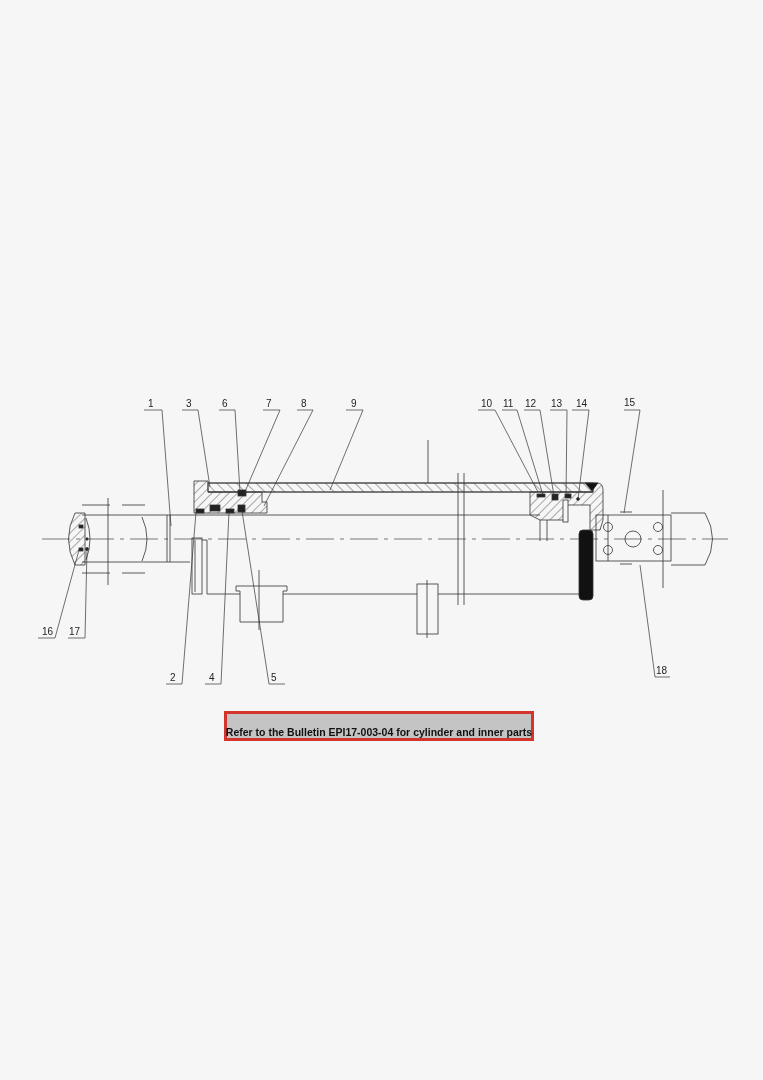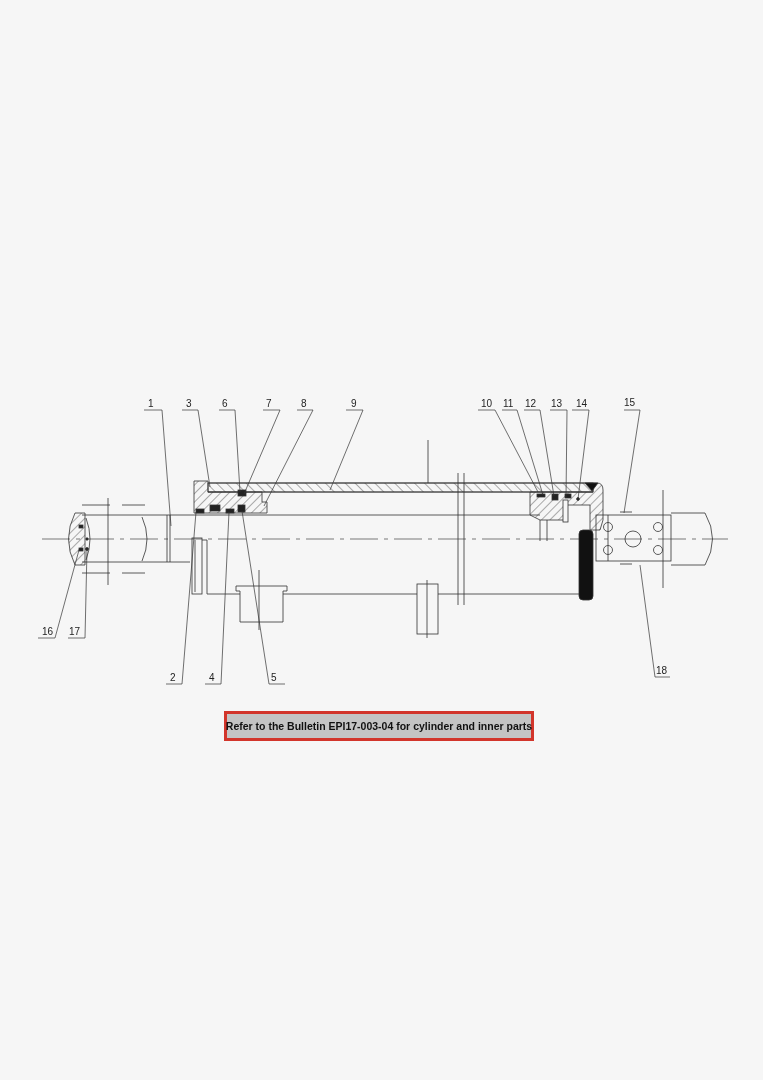--- a/index.html
+++ b/index.html
@@ -1,19 +1,19 @@
 <!DOCTYPE html>
 <html><head>
 <meta charset="utf-8">
 <style>
   html, body { margin: 0; padding: 0; }
   body { width: 763px; height: 1080px; background: #f6f6f6; position: relative; overflow: hidden; font-family: "Liberation Sans", sans-serif; }
   #drawing { position: absolute; left: 0; top: 0; width: 763px; height: 1080px; }
   .callout-label { font-family: "Liberation Sans", sans-serif; font-size: 10px; fill: #222; }
-  .note-box { position: absolute; left: 224px; top: 711px; width: 310px; height: 30px; background: #c4c4c4; border: 3px solid #d2352b; box-sizing: border-box; display: flex; align-items: center; justify-content: center; }
+  .note-box { position: absolute; left: 224px; top: 711px; width: 310px; height: 30px; background: #c4c4c4; border: 3px solid #d2352b; box-sizing: border-box; display: flex; align-items: flex-end; justify-content: center; }
   .note-text { font-family: "Liberation Sans", sans-serif; font-weight: bold; font-size: 10.5px; color: #111; white-space: nowrap; }
 </style>
 </head>
 <body>
 
 <svg id="drawing" viewBox="0 0 763 1080" xmlns="http://www.w3.org/2000/svg">
   <defs>
     <pattern id="hatch" patternUnits="userSpaceOnUse" width="6" height="6" patternTransform="rotate(45)">
       <line x1="0" y1="0" x2="0" y2="6" stroke="#333" stroke-width="0.8"></line>
     </pattern>

